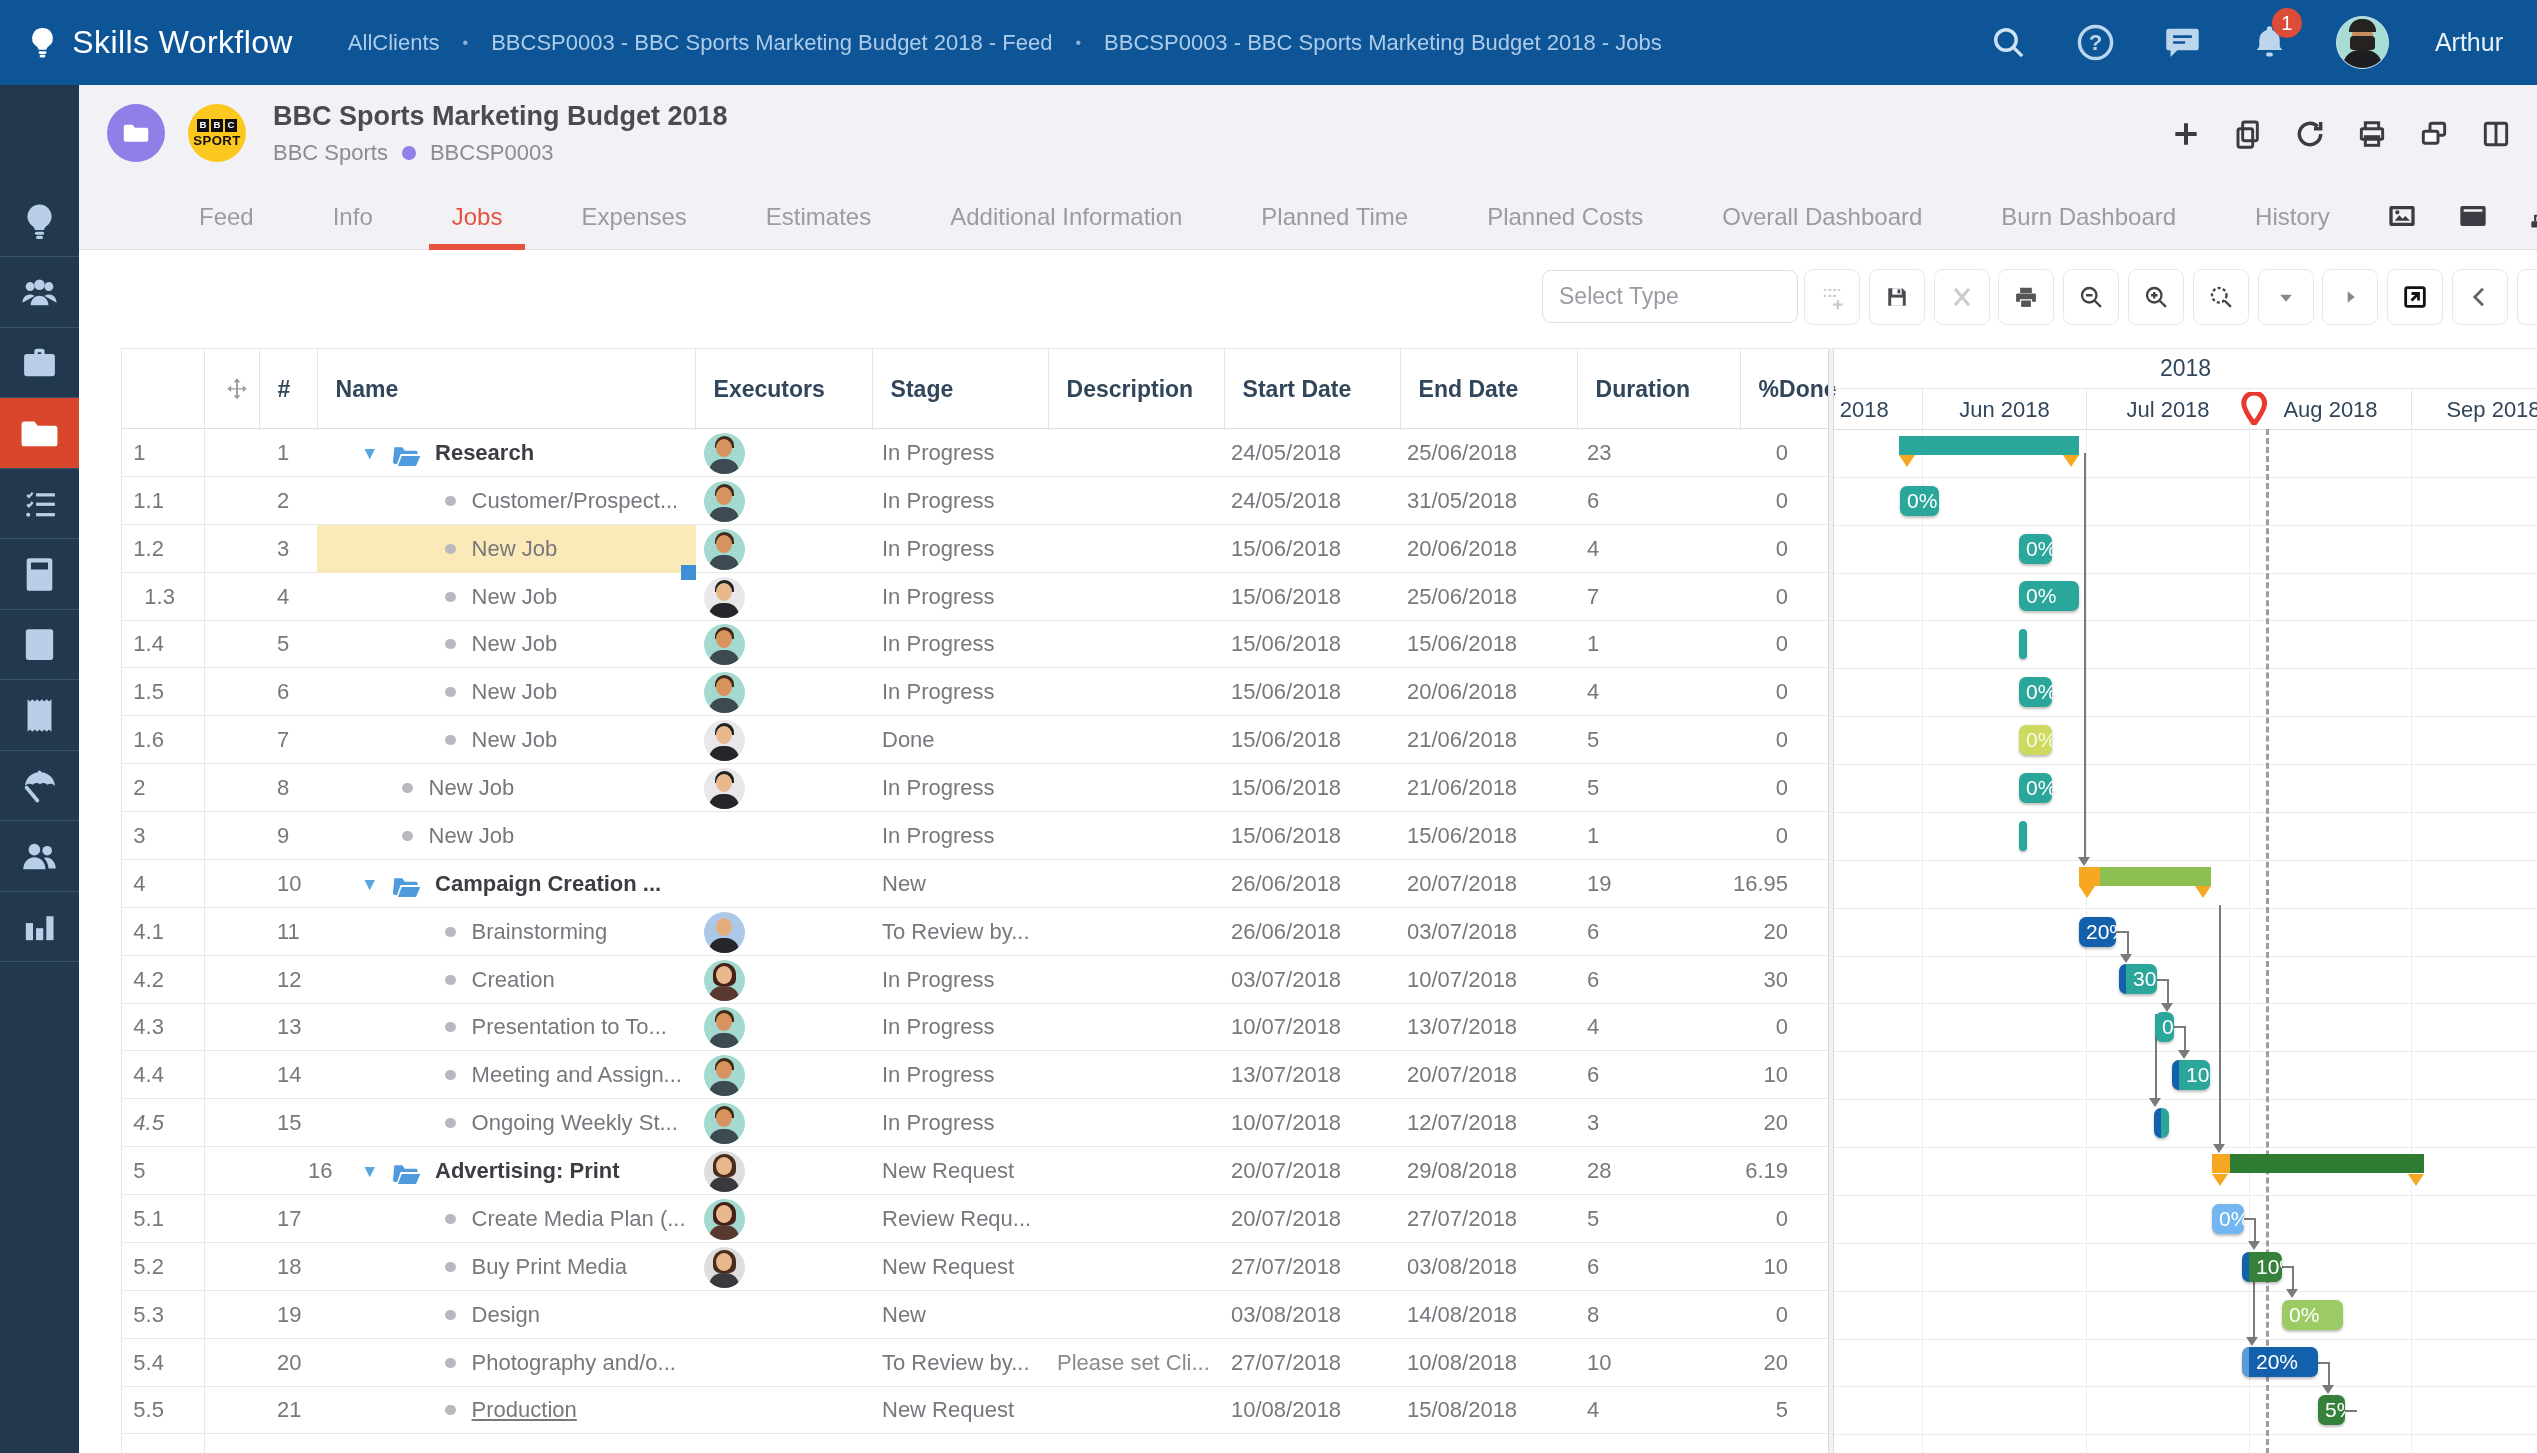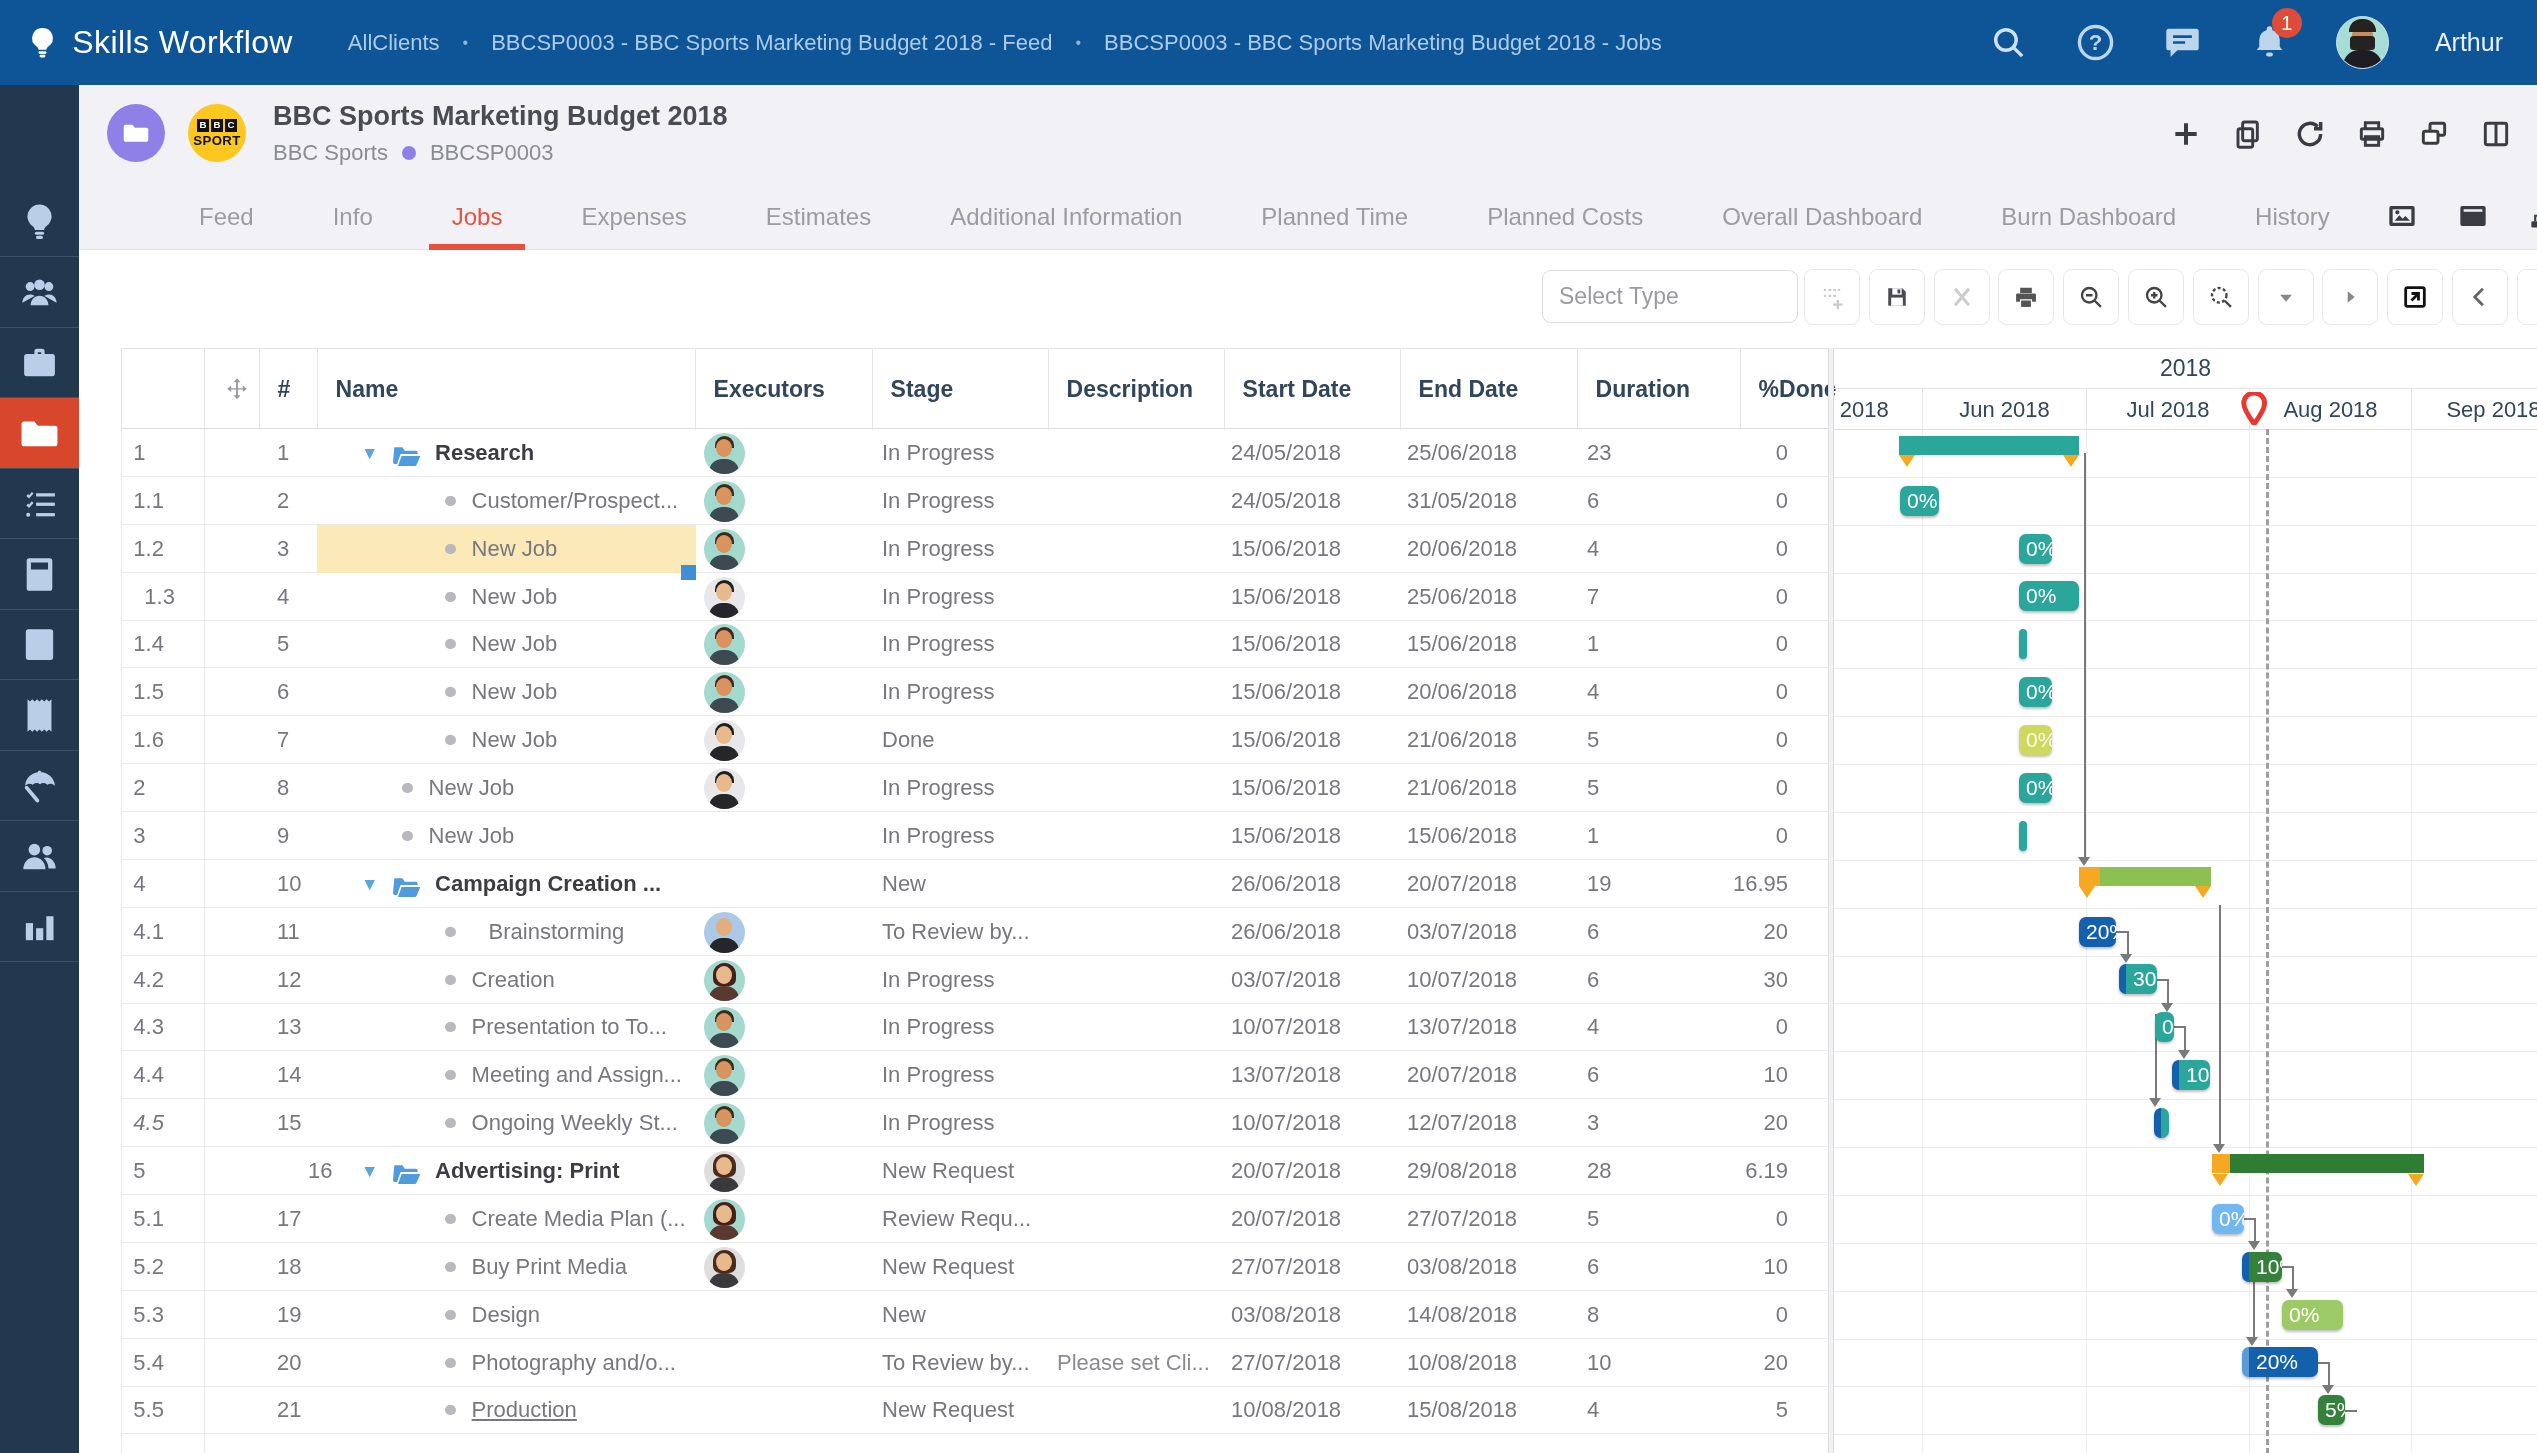--- a/index.html
+++ b/index.html
@@ -623,21 +623,21 @@
           <div class="gcell" style="left: 761px; width: 172px;">New</div>
           <div class="gcell desc-text" style="left: 936px; width: 172px;"></div>
           <div class="gcell" style="left: 1110px; width: 167px;">26/06/2018</div>
           <div class="gcell" style="left: 1286px; width: 167px;">20/07/2018</div>
           <div class="gcell" style="left: 1466px; width: 106px;">19</div>
           <div class="gcell" style="left: 1535px; width: 132px; justify-content: flex-end;">16.95</div>
         </div>
         <div class="grow" style="top: 479px;">
           <div class="gcell" style="left: 12.3px; width: 70px;">4.1</div>
           <div class="gcell" style="left: 156px; width: 53px;">11</div>
-          <div class="gcell" style="left: 196px; width: 379px; padding-left: 128px; gap: 17px;">
+          <div class="gcell" style="left: 196px; width: 379px; padding-left: 128px;">
             <span class="dot-bullet"></span>
             <span>Brainstorming</span>
           </div>
           <div class="gcell" style="left: 583px; width: 167px;">
             <span class="avatar av-bald-man">
               <span class="head"></span>
               <span class="bod"></span>
             </span>
           </div>
           <div class="gcell" style="left: 761px; width: 172px;">To Review by...</div>

